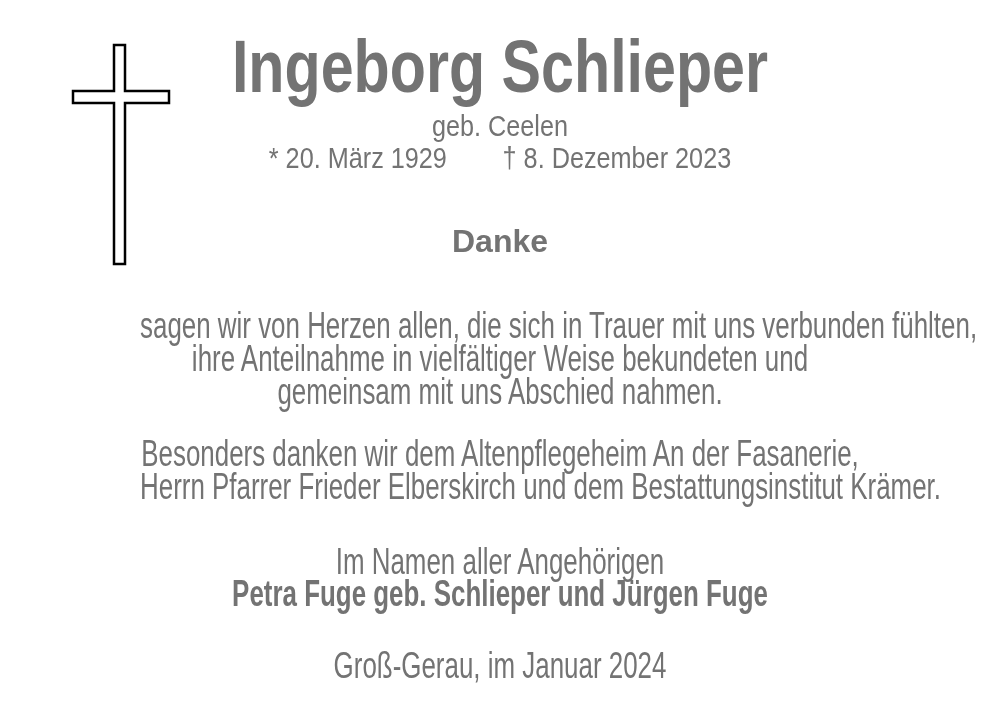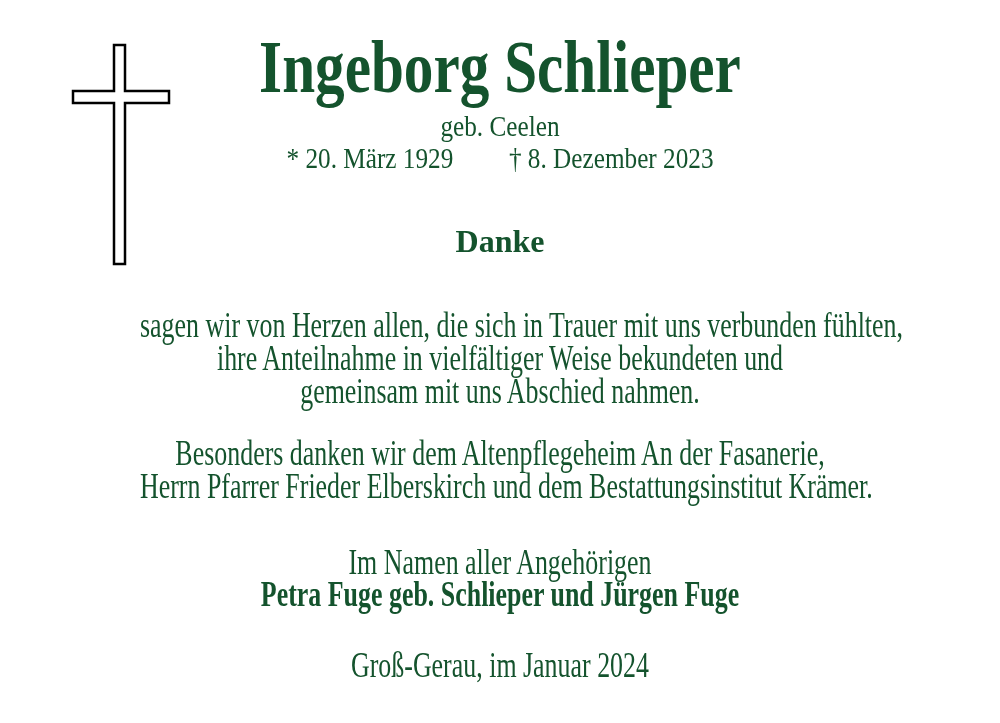--- a/index.html
+++ b/index.html
@@ -5,22 +5,22 @@
   html, body {
     margin: 0;
     padding: 0;
     background: #ffffff;
   }
   .page {
     position: relative;
     width: 1000px;
     height: 723px;
     background: #ffffff;
-    color: #14532d;
-    font-family: Liberation Serif, serif;
+    color: #737373;
+    font-family: Liberation Sans, sans-serif;
     overflow: hidden;
   }
   .line-block {
     position: absolute;
     left: 0;
     width: 100%;
     text-align: center;
     transform-origin: 50% 0;
     white-space: nowrap;
   }

